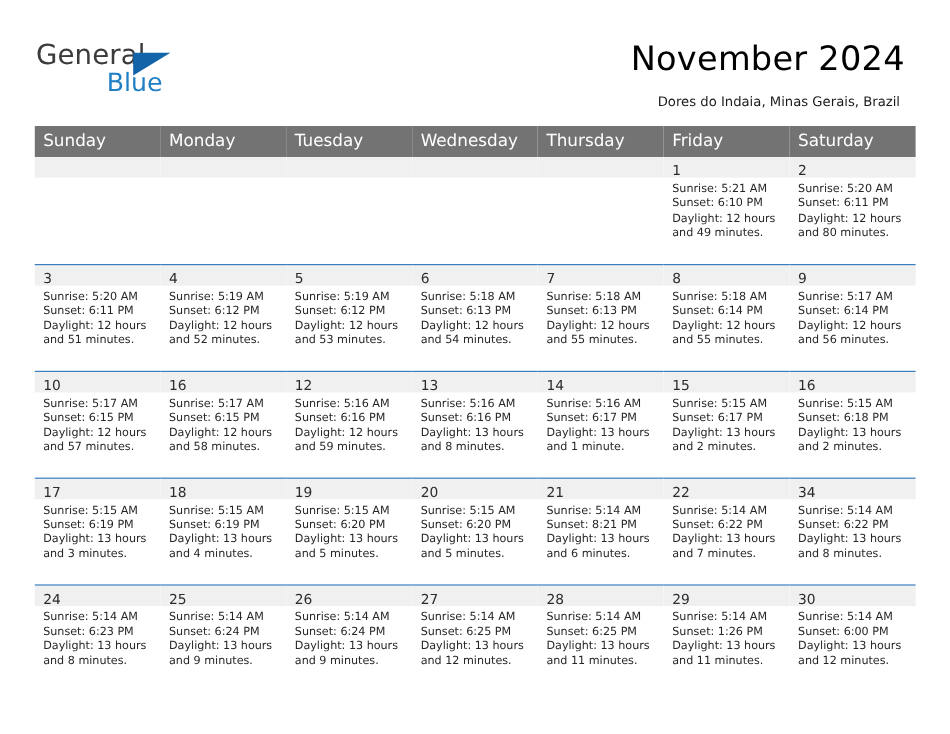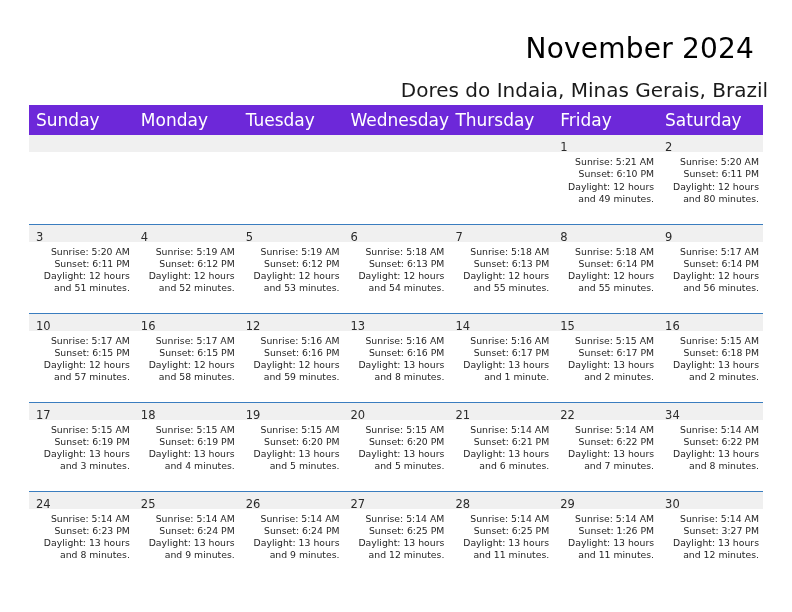--- a/index.html
+++ b/index.html
@@ -71,42 +71,42 @@
     top: 32px;
     font-size: 28px;
     font-weight: 400;
     color: #000000;
     font-family: "DejaVu Sans", sans-serif;
     white-space: nowrap;
     letter-spacing: 0.2px;
   }
   .subtitle {
     position: absolute;
-    right: 24px;
+    right: 42px;
     top: 78px;
-    font-size: 20px;
+    font-size: 11px;
     font-weight: 400;
     color: #1a1a1a;
     font-family: "DejaVu Sans", sans-serif;
     white-space: nowrap;
   }
 
   
   .calendar {
     position: absolute;
     left: 29px;
     top: 105px;
     width: 734px;
     border-collapse: collapse;
     table-layout: fixed;
   }
   .calendar th {
-    background: #6d28d9;
+    background: #737373;
     color: #ffffff;
-    font-size: 17px;
+    font-size: 14px;
     font-weight: 400;
     text-align: left;
     padding: 5px 0 5px 7px;
     height: 19px;
     font-family: "DejaVu Sans", sans-serif;
     border: none;
     box-sizing: border-box;
   }
   .calendar td {
     vertical-align: top;
@@ -127,39 +127,43 @@
     box-sizing: border-box;
   }
   .daynum {
     font-size: 11.5px;
     color: #2b2b2b;
     font-family: "DejaVu Sans", sans-serif;
     line-height: 14px;
   }
   .cell-body {
     padding: 4px 4px 0 7px;
-    text-align: right;
   }
   .cell-line {
     font-size: 9.3px;
     line-height: 12.25px;
     color: #262626;
     font-family: "DejaVu Sans", sans-serif;
     white-space: nowrap;
   }
   .empty .daynum-band {
     background: #f0f0f0;
   }
 </style>
 </head>
 <body>
 
 <div class="page">
 
   <div class="header">
+    <div class="logo">
+      <span class="logo-general">General</span>
+      <span class="logo-triangle"></span>
+      <span class="logo-blue">Blue</span>
+    </div>
     <div class="title">November 2024</div>
     <div class="subtitle">Dores do Indaia, Minas Gerais, Brazil</div>
   </div>
 
   <table class="calendar">
     <thead>
       <tr id="weekday-row">
           <th>Sunday</th>
           <th>Monday</th>
           <th>Tuesday</th>
@@ -374,21 +378,21 @@
               <div class="cell-line">Sunrise: 5:15 AM</div>
               <div class="cell-line">Sunset: 6:20 PM</div>
               <div class="cell-line">Daylight: 13 hours</div>
               <div class="cell-line">and 5 minutes.</div>
             </div>
           </td>
           <td>
             <div class="daynum-band"><span class="daynum">21</span></div>
             <div class="cell-body">
               <div class="cell-line">Sunrise: 5:14 AM</div>
-              <div class="cell-line">Sunset: 6:21 PM</div>
+              <div class="cell-line">Sunset: 8:21 PM</div>
               <div class="cell-line">Daylight: 13 hours</div>
               <div class="cell-line">and 6 minutes.</div>
             </div>
           </td>
           <td>
             <div class="daynum-band"><span class="daynum">22</span></div>
             <div class="cell-body">
               <div class="cell-line">Sunrise: 5:14 AM</div>
               <div class="cell-line">Sunset: 6:22 PM</div>
               <div class="cell-line">Daylight: 13 hours</div>
@@ -457,21 +461,21 @@
               <div class="cell-line">Sunrise: 5:14 AM</div>
               <div class="cell-line">Sunset: 1:26 PM</div>
               <div class="cell-line">Daylight: 13 hours</div>
               <div class="cell-line">and 11 minutes.</div>
             </div>
           </td>
           <td>
             <div class="daynum-band"><span class="daynum">30</span></div>
             <div class="cell-body">
               <div class="cell-line">Sunrise: 5:14 AM</div>
-              <div class="cell-line">Sunset: 3:27 PM</div>
+              <div class="cell-line">Sunset: 6:00 PM</div>
               <div class="cell-line">Daylight: 13 hours</div>
               <div class="cell-line">and 12 minutes.</div>
             </div>
           </td>
         </tr>
       </tbody>
   </table>
 
 </div>
 

